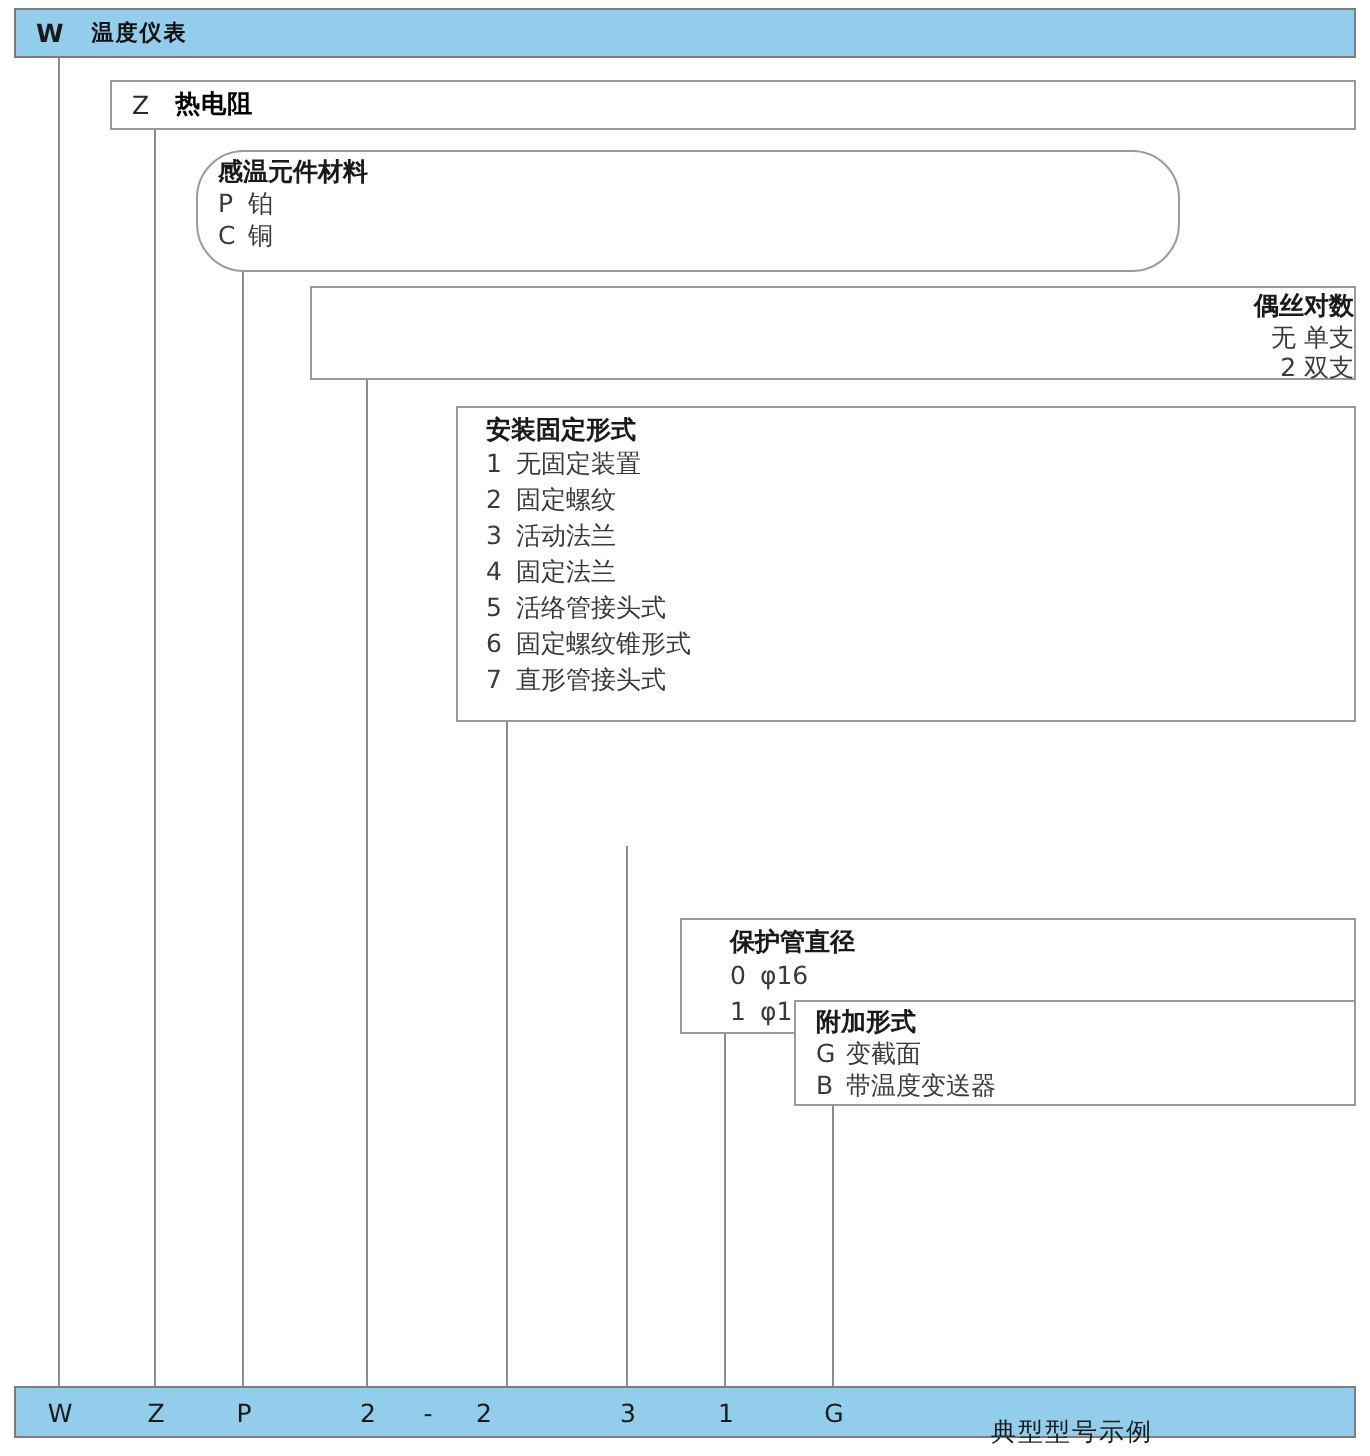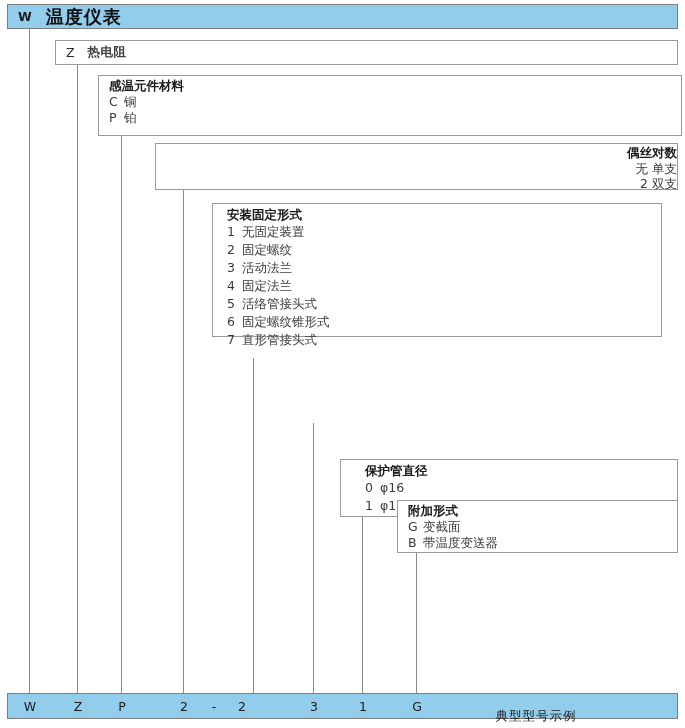--- a/index.html
+++ b/index.html
@@ -55,39 +55,39 @@
     align-items: center;
     height: 100%;
   }
   .banner-code {
     font-size: 12.5px;
     font-weight: bold;
     color: #1a1a1a;
     margin-right: 14px;
   }
   .banner-text {
-    font-size: 18px;
+    font-size: 11px;
     font-weight: bold;
     color: #111111;
     letter-spacing: 1px;
   }
   .inline-row {
     display: flex;
     align-items: center;
     height: 100%;
   }
   .inline-code {
     font-size: 12.5px;
     color: #2a2a2a;
     margin-right: 13px;
   }
   .inline-text {
     font-size: 12.5px;
     font-weight: bold;
-    color: #404040;
+    color: #000000;
     letter-spacing: 0.5px;
   }
   #summary-bar {
     position: absolute;
     border: 1px solid #7d7d7d;
     background: #92cdec;
     box-sizing: border-box;
   }
   .sum-cell {
     position: absolute;
@@ -134,45 +134,45 @@
     </div>
   </div>
 
   <div class="box" style="left:55px; top:40px; width:623px; height:25px;">
     <div class="inline-row">
       <span class="inline-code">Z</span>
       <span class="inline-text">热电阻</span>
     </div>
   </div>
 
-  <div class="box" style="left:98px; top:75px; width:584px; height:61px;">
+  <div class="box" style="left:98px; top:75px; width:492px; height:61px;border-radius:24px;">
     <div class="title">感温元件材料</div>
+    <div class="opt">
+      <span class="code">P</span>
+      <span>铂</span>
+    </div>
     <div class="opt">
       <span class="code">C</span>
       <span>铜</span>
-    </div>
-    <div class="opt">
-      <span class="code">P</span>
-      <span>铂</span>
     </div>
   </div>
 
   <div class="box" style="left:155px; top:143px; width:523px; height:47px; padding-top:1px;text-align:right;">
     <div class="title">偶丝对数</div>
     <div class="opt" style="line-height:15px;">
       <span class="code">无</span>
       <span>单支</span>
     </div>
     <div class="opt" style="line-height:15px;">
       <span class="code">2</span>
       <span>双支</span>
     </div>
   </div>
 
-  <div class="box" style="left:212px; top:203px; width:450px; height:134px; padding-left:14px; padding-top:3px;">
+  <div class="box" style="left:228px; top:203px; width:450px; height:158px; padding-left:14px; padding-top:3px;">
     <div class="title">安装固定形式</div>
     <div class="opt" style="line-height:18px;">
       <span class="code">1</span>
       <span>无固定装置</span>
     </div>
     <div class="opt" style="line-height:18px;">
       <span class="code">2</span>
       <span>固定螺纹</span>
     </div>
     <div class="opt" style="line-height:18px;">

